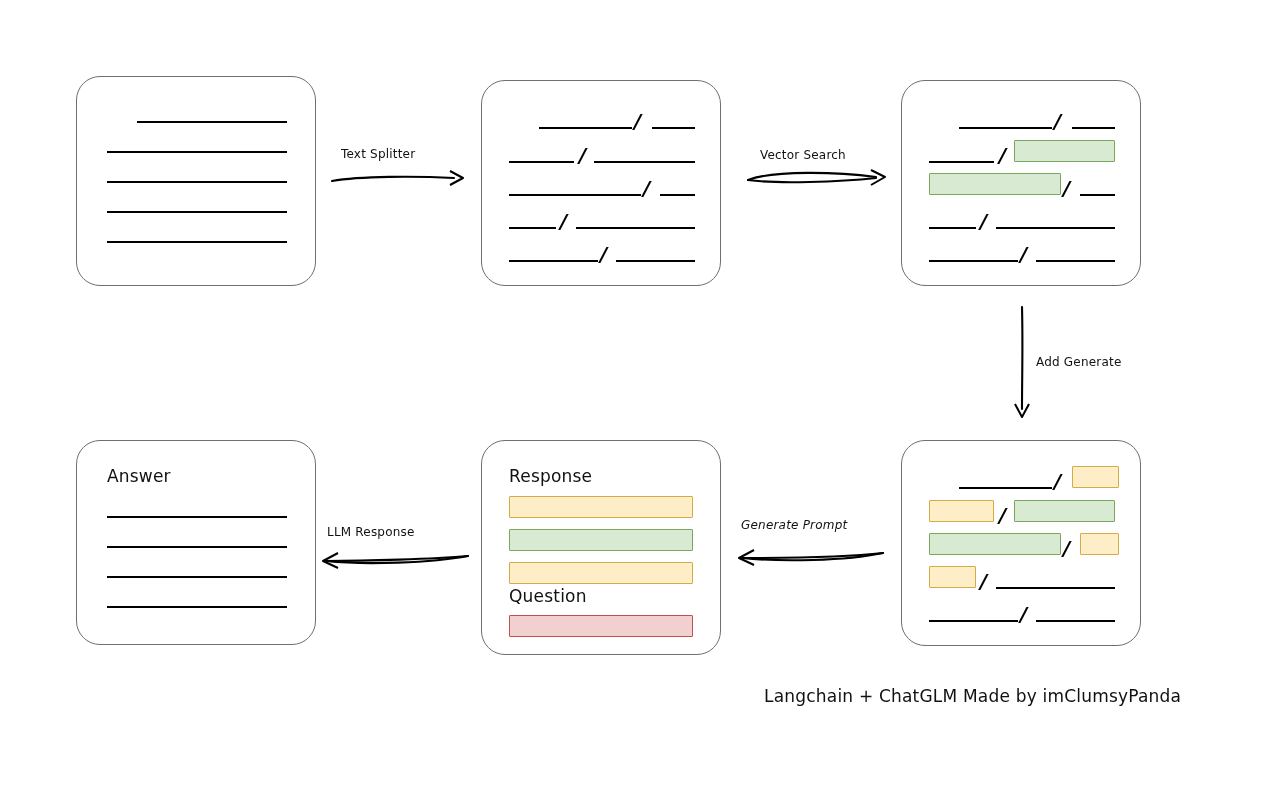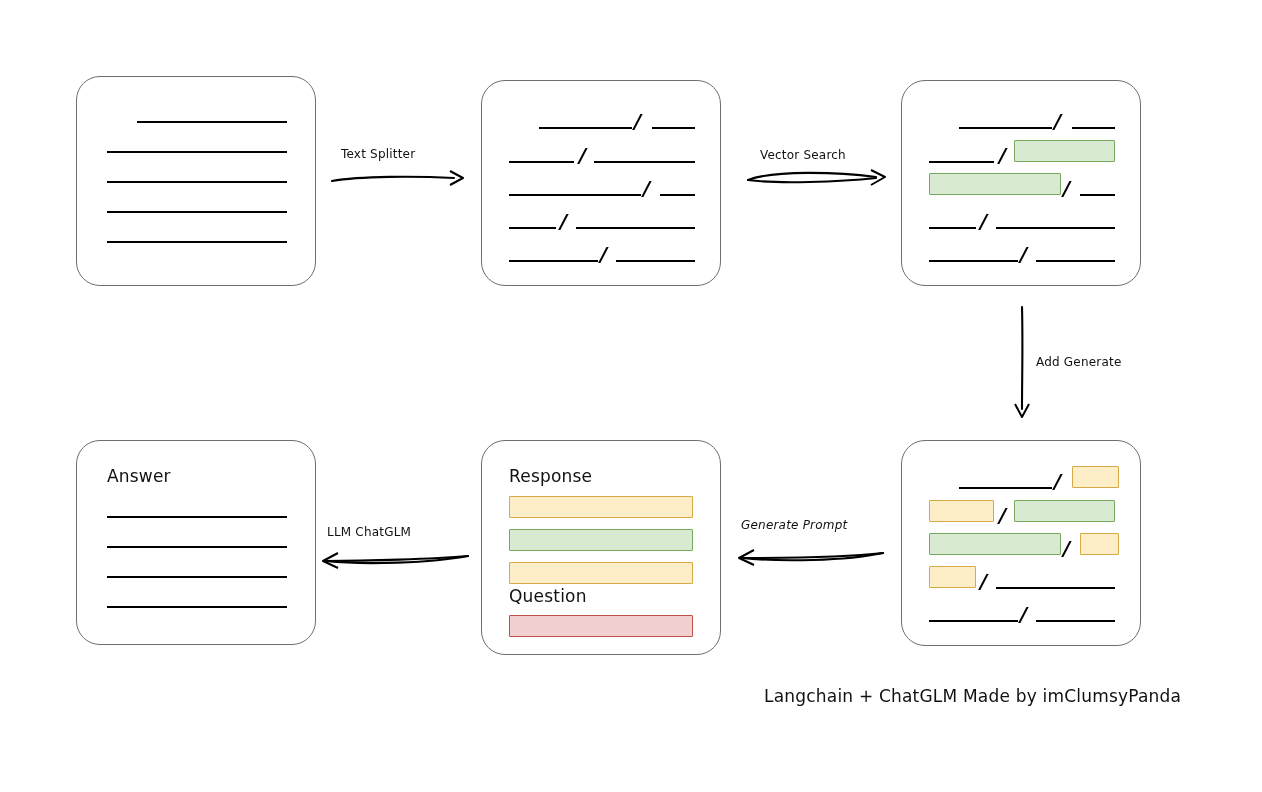--- a/index.html
+++ b/index.html
@@ -193,21 +193,21 @@
 
   <div class="card" style="left:481px; top:440px; width:240px; height:215px;">
     <div class="card-label" style="left:27px; top:25px;">Response</div>
     <div class="seg chip yellow" style="left:27px; top:55px; width:184px;"></div>
     <div class="seg chip green" style="left:27px; top:88px; width:184px;"></div>
     <div class="seg chip yellow" style="left:27px; top:121px; width:184px;"></div>
     <div class="card-label" style="left:27px; top:145px;">Question</div>
     <div class="seg chip red" style="left:27px; top:174px; width:184px;"></div>
   </div>
 
-  <div class="arrow-label" style="left:327px; top:525px;">LLM ChatGLM</div>
+  <div class="arrow-label" style="left:327px; top:525px;">LLM Response</div>
   <svg class="arrow" style="left:320px; top:548px;" width="150" height="24" viewBox="0 0 150 24">
     <path d="M148,8 C112,15 44,17 6,13" stroke="#000" stroke-width="2.1" fill="none" stroke-linecap="round"></path>
     <path d="M148,8 C114,11 46,13 6,13" stroke="#000" stroke-width="2.1" fill="none" stroke-linecap="round"></path>
     <path d="M18,5 L3,13 L18,20" stroke="#000" stroke-width="2" fill="none" stroke-linejoin="round"></path>
   </svg>
 
   <div class="card" style="left:76px; top:440px; width:240px; height:205px;">
     <div class="card-label" style="left:30px; top:25px;">Answer</div>
     <div class="seg plain" style="left:30px; top:75px; width:180px;"></div>
     <div class="seg plain" style="left:30px; top:105px; width:180px;"></div>

